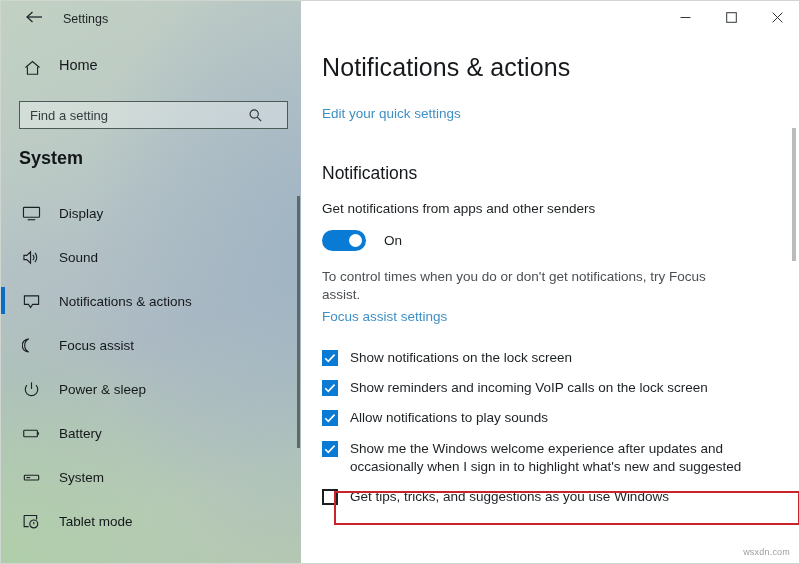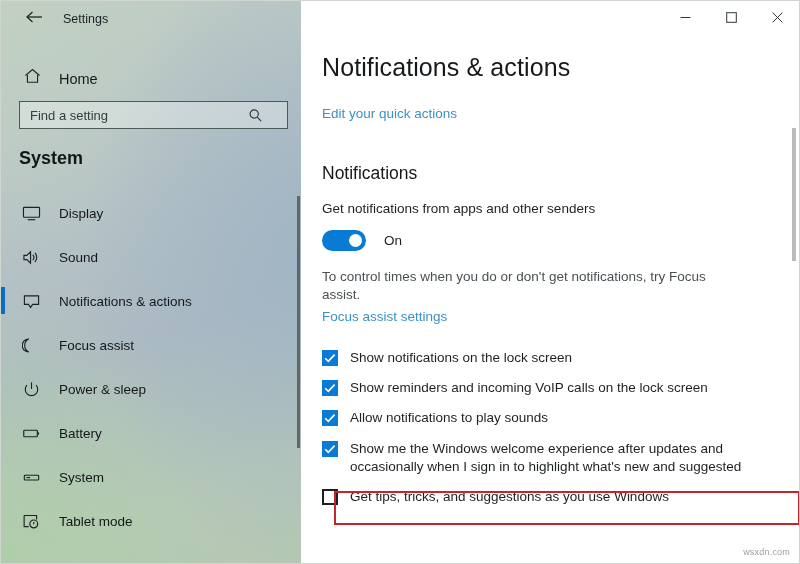--- a/index.html
+++ b/index.html
@@ -55,21 +55,21 @@
     left: 62px; top: 8px;
     font-size: 12.5px;
     color: #1b2125;
     line-height: 20px;
   }
   .home-row {
     position: absolute;
     left: 0; top: 56px;
     width: 300px; height: 30px;
     display: flex;
-    align-items: flex-end;
+    align-items: flex-start;
     cursor: pointer;
   }
   .home-icon {
     width: 26px; height: 22px;
     margin-left: 18px;
     display: flex; align-items: center; justify-content: center;
     color: #1e2428;
   }
   .home-label {
     margin-left: 14px;
@@ -451,21 +451,21 @@
       <div class="win-btn">
         <svg width="11" height="11" viewBox="0 0 11 11" stroke="currentColor" stroke-width="1">
             <path d="M0.6 0.6 L10.4 10.4"></path>
             <path d="M10.4 0.6 L0.6 10.4"></path>
           </svg>
       </div>
     </div>
 
     <div class="page-title">Notifications &amp; actions</div>
 
-    <div id="quick-actions-link" class="link">Edit your quick actions</div>
+    <div id="quick-actions-link" class="link">Edit your quick settings</div>
 
     <div class="sub-title">Notifications</div>
 
     <div class="field-label">Get notifications from apps and other senders</div>
 
     <div class="toggle-row">
       <div class="toggle">
         <span class="knob"></span>
       </div>
       <span class="toggle-state">On</span>

